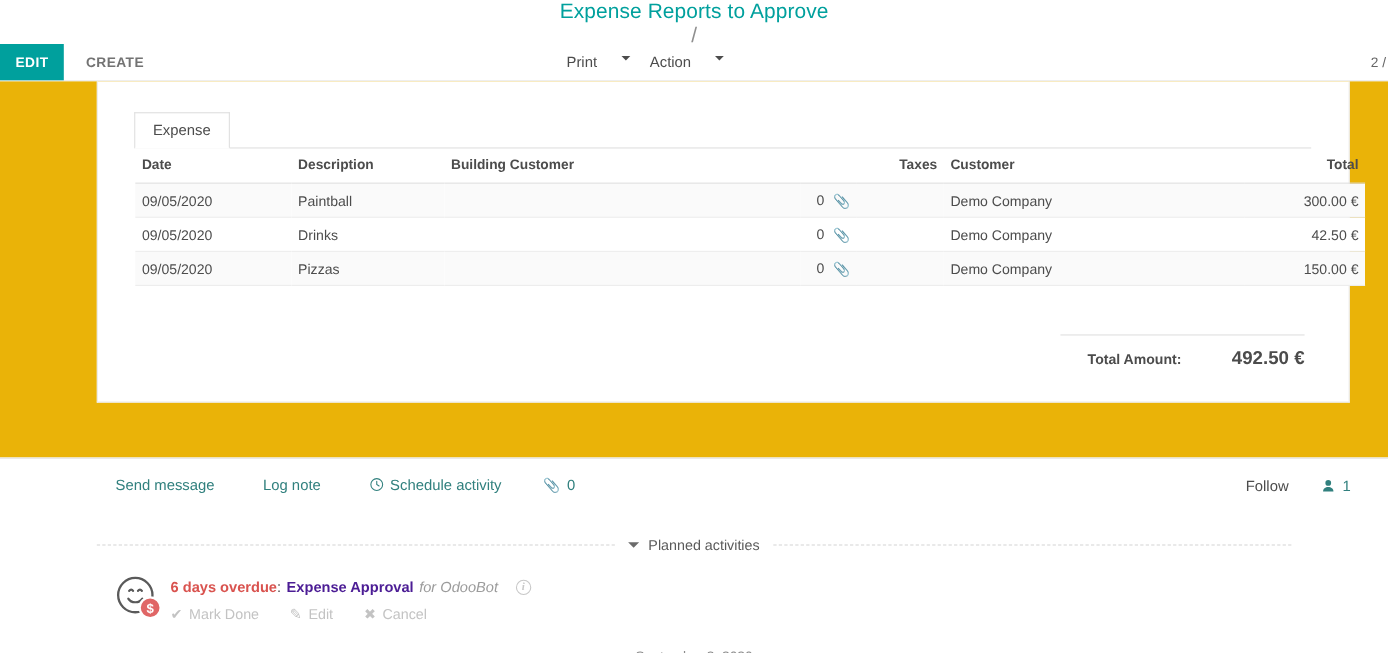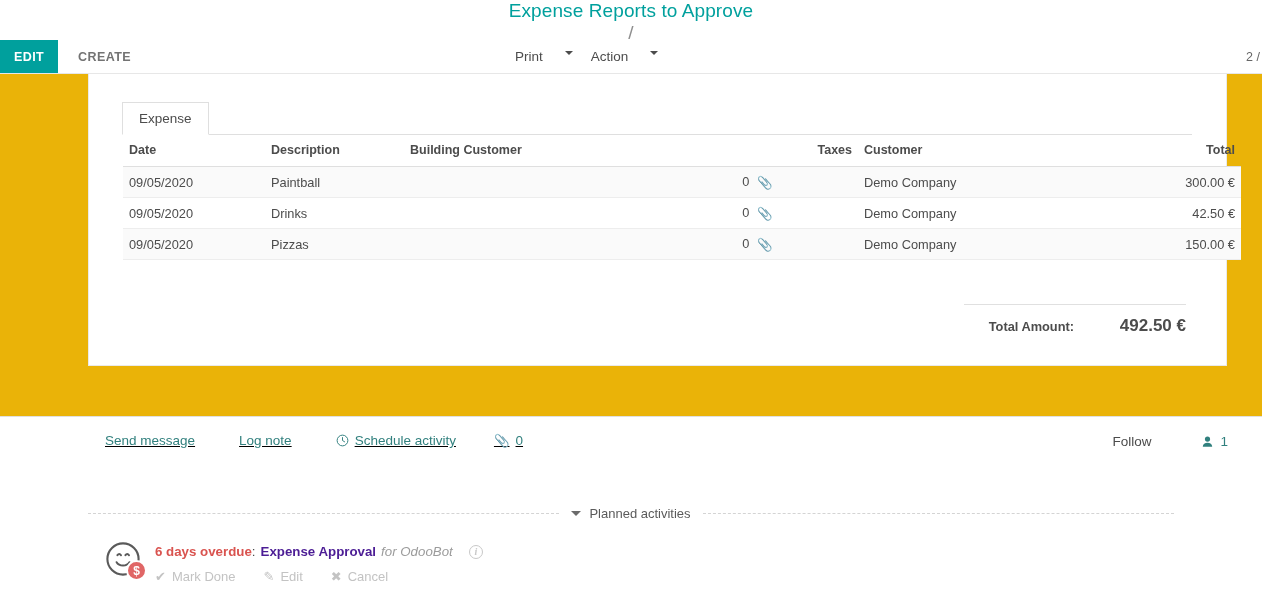--- a/index.html
+++ b/index.html
@@ -216,55 +216,54 @@
     border-top: 1px solid #e0e0e0;
     padding: 0 0 0 0;
     position: relative;
     height: 216px;
   }
   .chatter-topbar {
     display: flex;
     align-items: flex-start;
     padding: 16px 34px 10px 105px;
     position: relative;
-    text-decoration: underline;
   }
   .ct-btn {
     font-size: 13.5px;
     color: #31807e;
     margin-right: 44px;
     cursor: pointer;
     background: none; border: none;
     padding: 0;
     display: inline-flex; align-items: center; gap: 6px;
     font-family: "Liberation Sans", sans-serif;
   }
   .ct-btn.nogap { margin-right: 38px; }
   .chatter-right {
     position: absolute;
     right: 34px; top: 16px;
-    display: flex; align-items: center; gap: 44px;
+    display: flex; align-items: center; gap: 24px;
   }
   .follow-btn {
     font-size: 13.5px; color: #4c4c4c;
     cursor: pointer; background: none; border: none;
     font-family: "Liberation Sans", sans-serif;
   }
   .followers {
     font-size: 13.5px; color: #31807e;
     display: inline-flex; align-items: center; gap: 6px;
     cursor: pointer;
   }
 
   
   .act-sep {
     display: flex;
     align-items: center;
     padding: 0 88px;
-    margin-top: 48px;
+    margin-top: 30px;
     gap: 0;
   }
   .act-sep .line {
     flex: 1;
     border-top: 1px dashed #d4d4d4;
   }
   .act-sep .mid {
     display: inline-flex; align-items: center; gap: 8px;
     padding: 0 12px;
     font-size: 13px; color: #5a5a5a; font-weight: normal;

